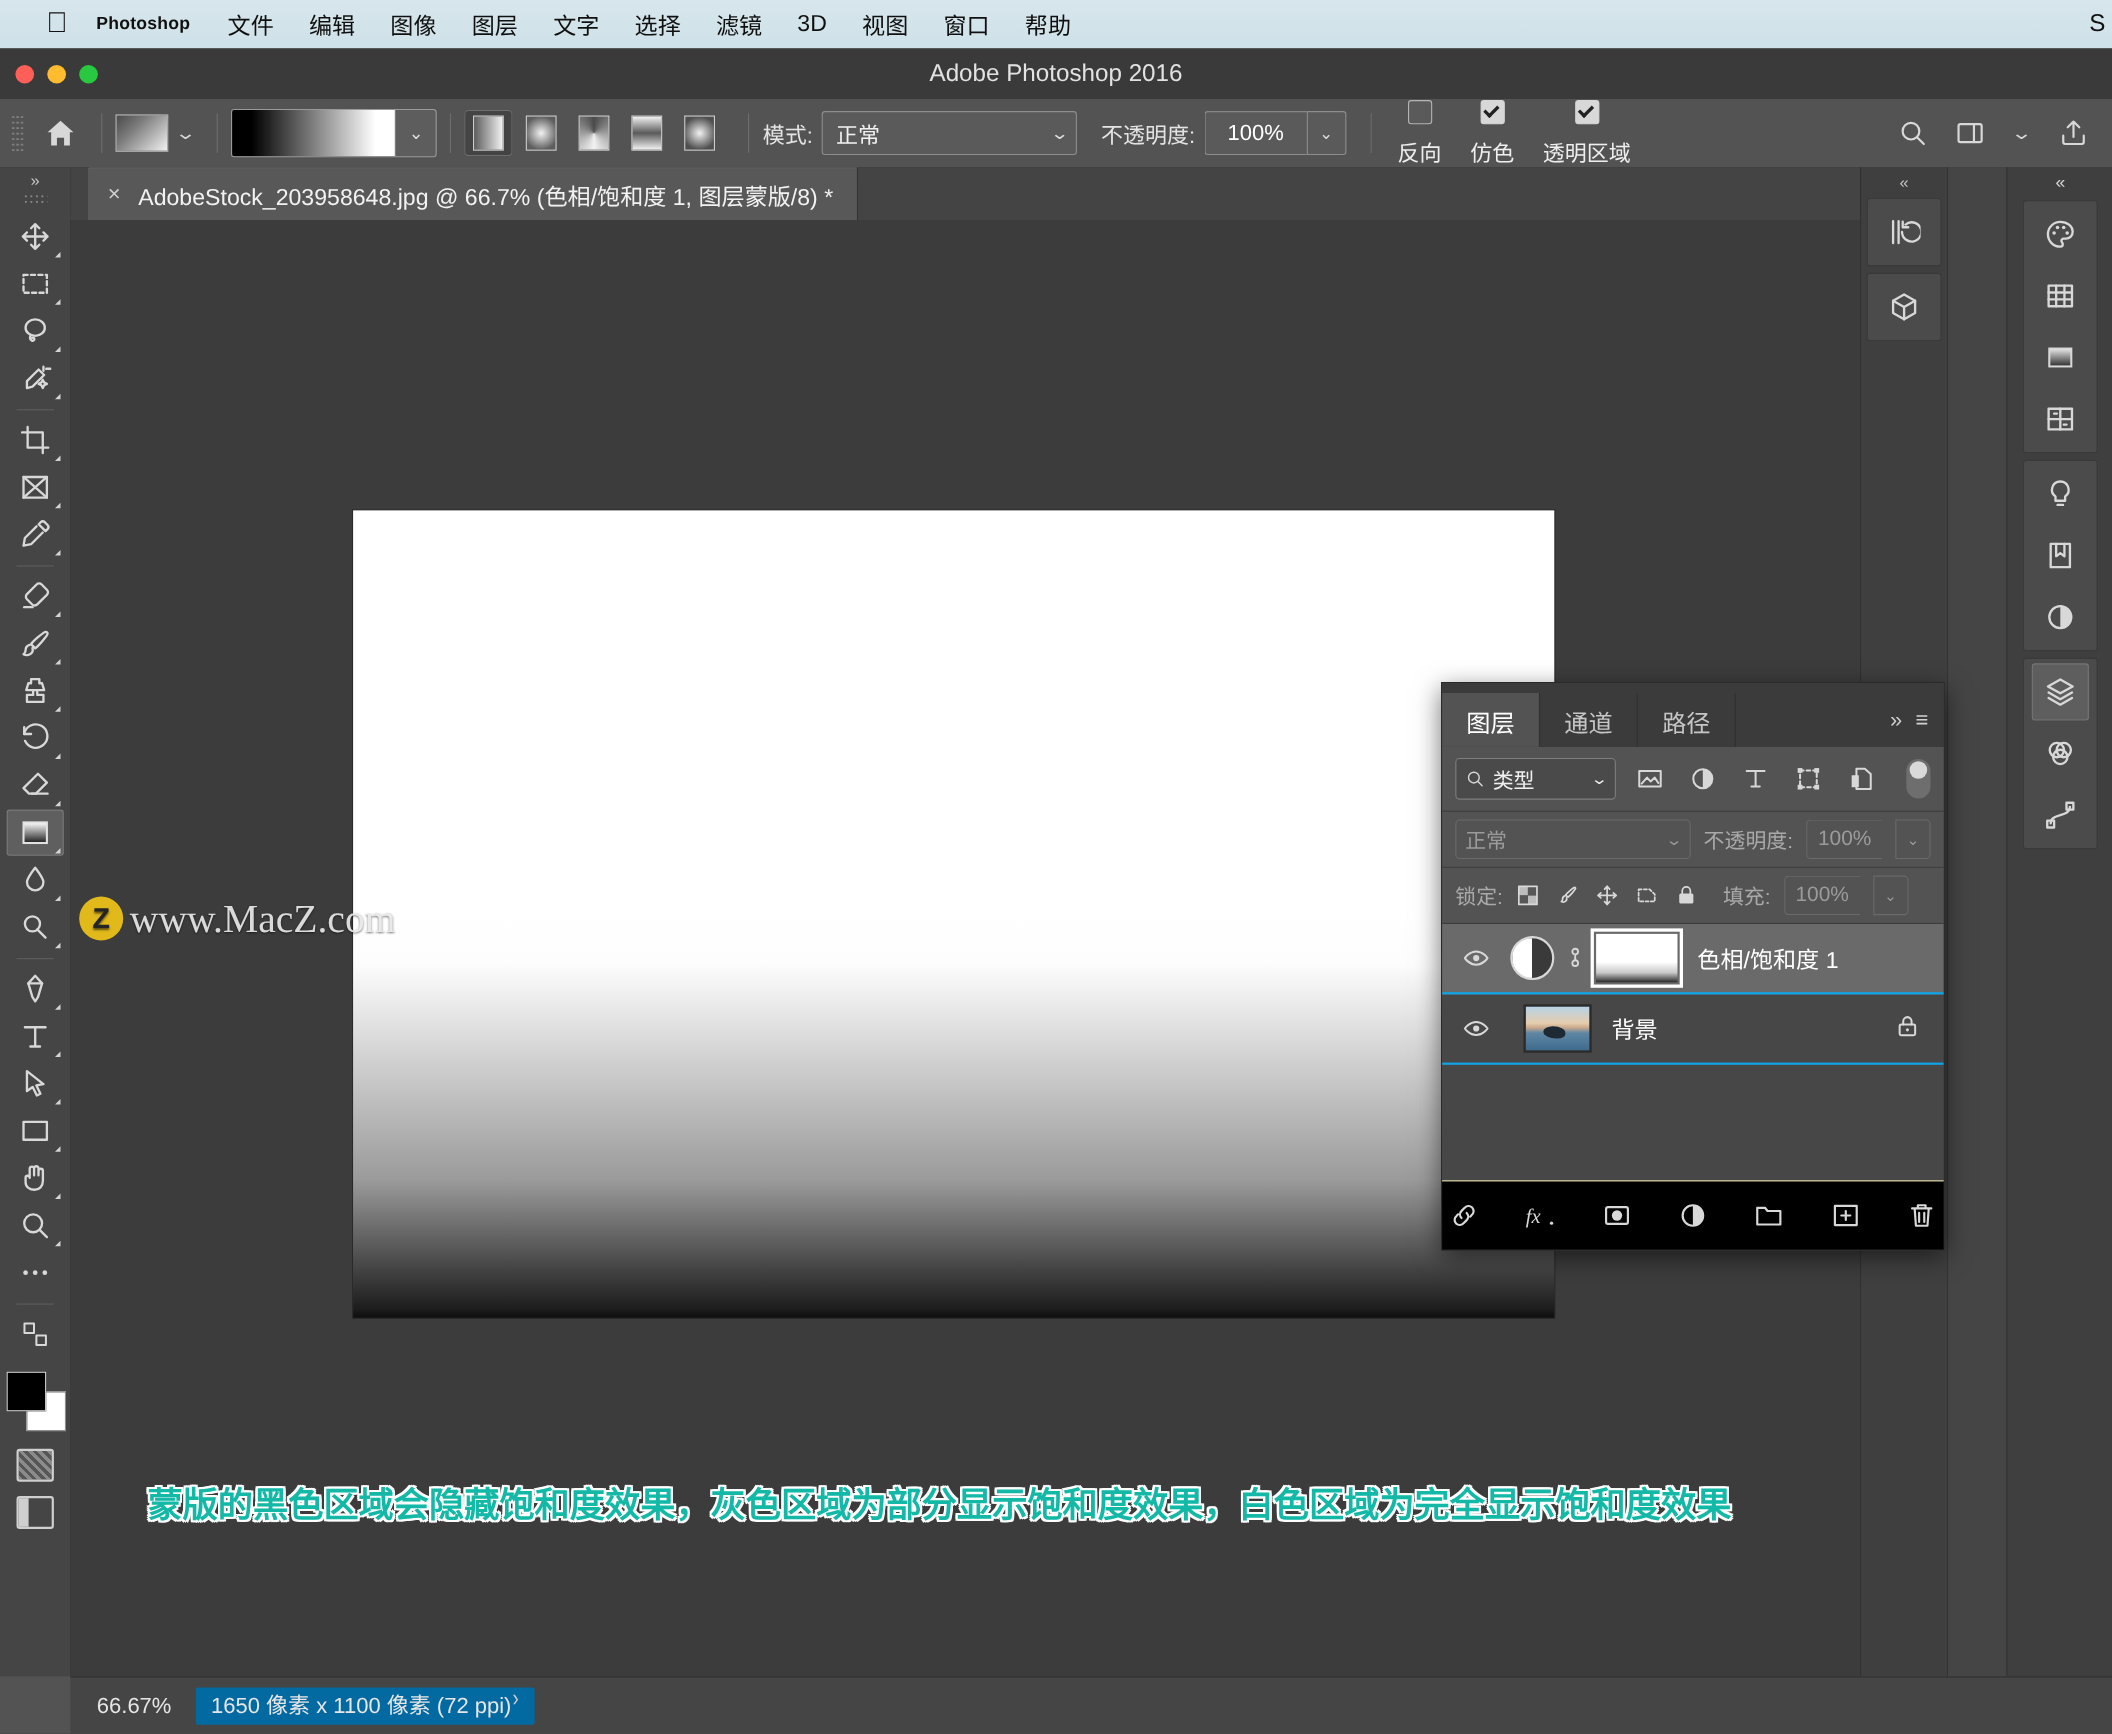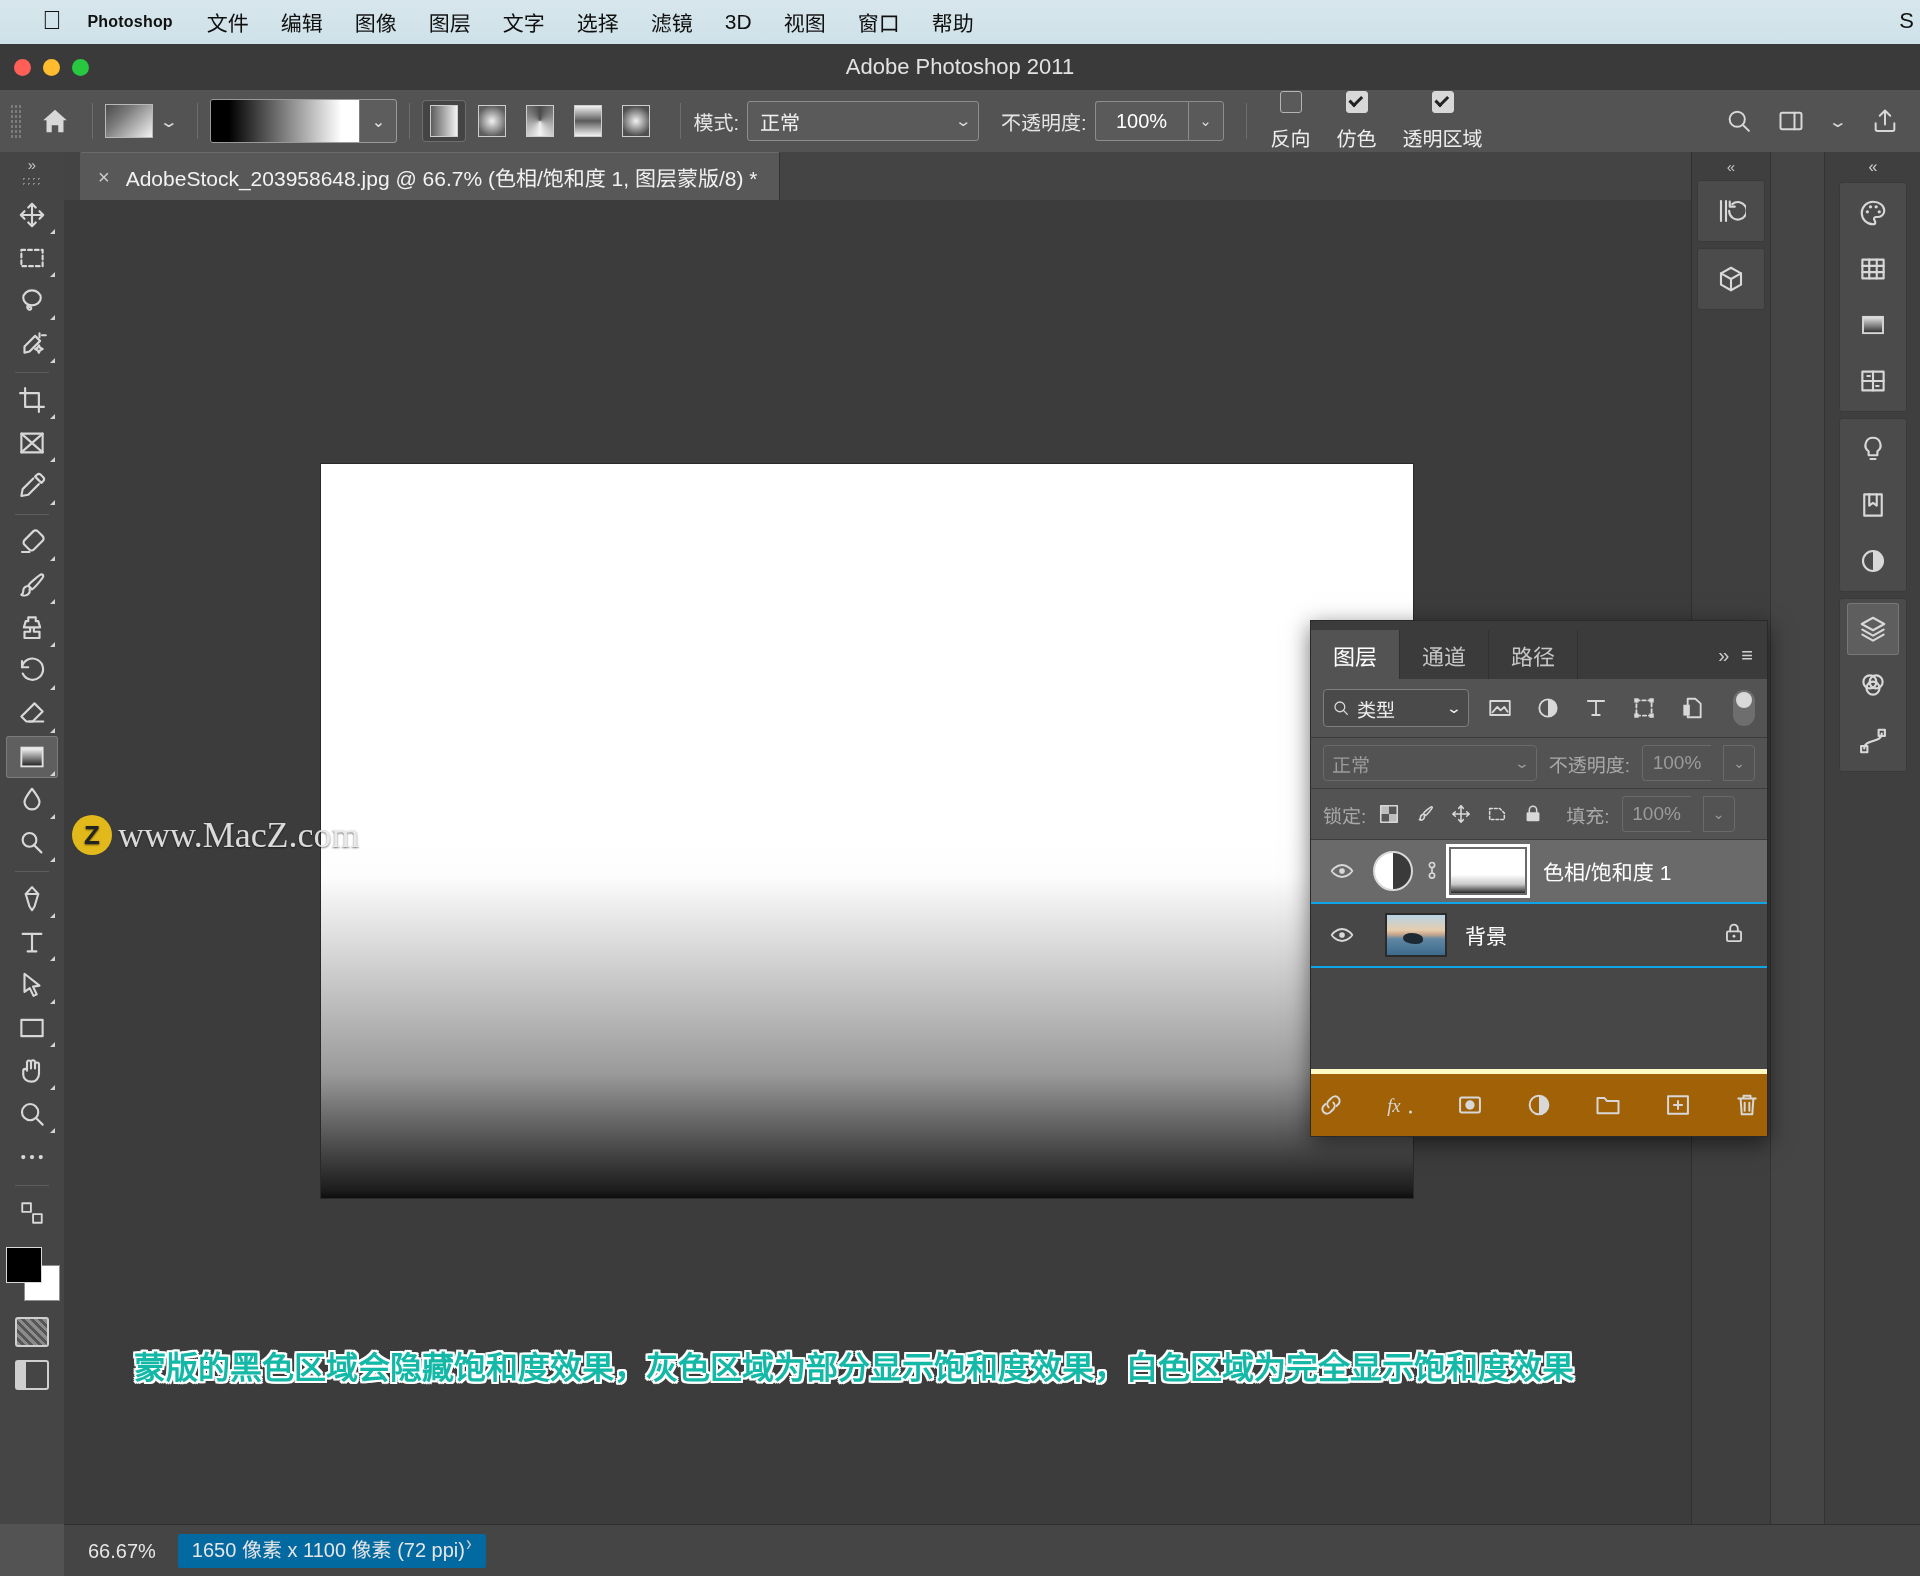--- a/index.html
+++ b/index.html
@@ -309,21 +309,21 @@
       linear-gradient(to bottom,#b7d3e6 0%,#e6cdae 38%,#caa88c 48%,#5f87a4 60%,#3e6a8c 100%);
     position:relative;overflow:hidden;
   }
   .lyr .imgthumb::after{
     content:"";position:absolute;left:28%;top:46%;width:34%;height:26%;
     background:#1d2933;border-radius:45% 55% 35% 60%;
   }
   .lyr .name{margin-left:18px;font-size:21px;color:#ffffff;}
   .lyr .lock{margin-left:auto;margin-right:20px;}
   .lp-foot{
-    height:62px;background:#a16207;border-top:5px solid #fef9c3;
+    height:62px;background:#000000;border-top:1px solid #fef9c3;
     display:flex;align-items:center;justify-content:center;gap:30px;
   }
   .lp-foot .fb{width:40px;height:40px;display:flex;align-items:center;justify-content:center;cursor:pointer;}
 
   .ico{stroke:#d8d8d8;fill:none;stroke-width:1.7;stroke-linecap:round;stroke-linejoin:round;}
   .ico-f{fill:#d8d8d8;stroke:none;}
 </style>
 </head>
 <body>
 
@@ -345,21 +345,21 @@
     <span class="mi">帮助</span>
     <span class="right-ellipsis">S</span>
   </div>
 
   <div class="titlebar">
     <div class="traffic">
       <span class="dot red"></span>
       <span class="dot yellow"></span>
       <span class="dot green"></span>
     </div>
-    <div class="win-title">Adobe Photoshop 2011</div>
+    <div class="win-title">Adobe Photoshop 2016</div>
   </div>
 
   <div class="optionsbar">
     <div class="grip"></div>
     <div class="home-btn">
       <svg width="30" height="30" viewBox="0 0 24 24">
           <path class="ico-f" d="M12 3 2.6 11.3h2.6V21h4.2v-5.6h5.2V21h4.2v-9.7h2.6z"></path>
         </svg>
     </div>
     <div class="opt-sep"></div>

